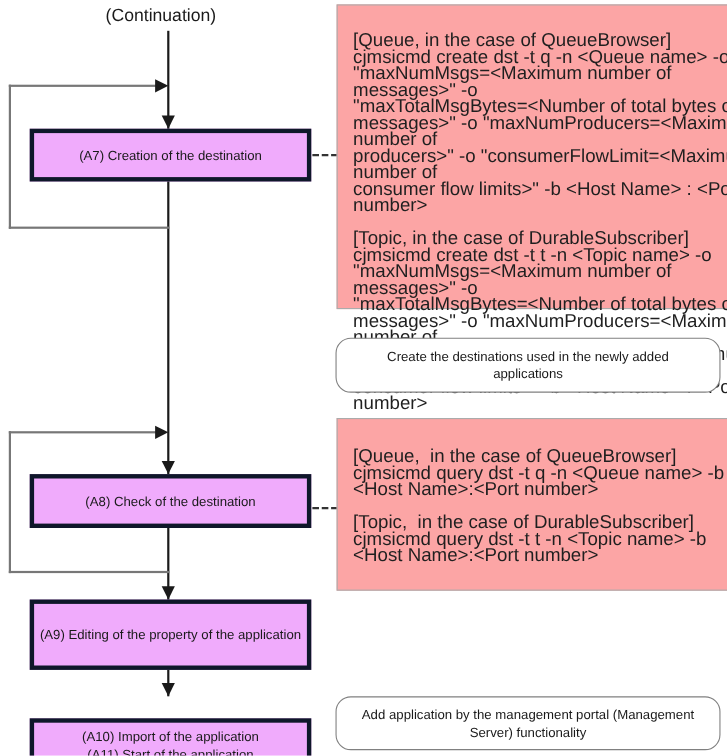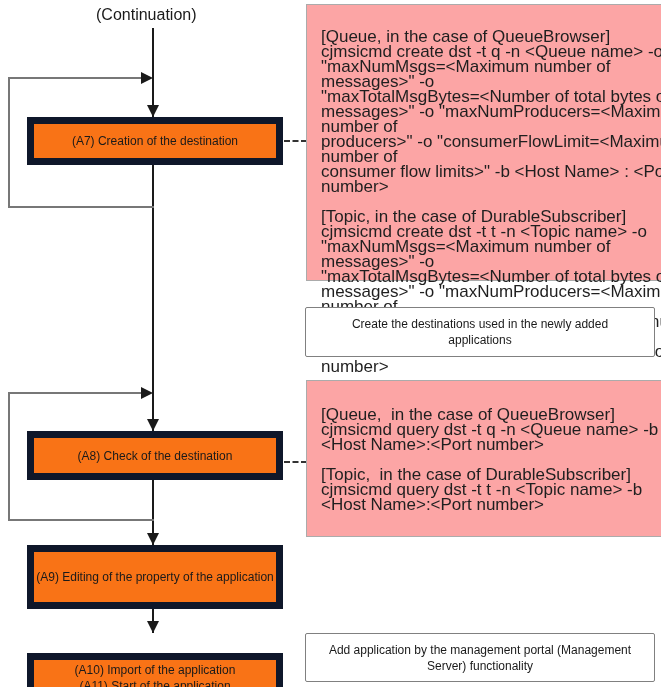--- a/index.html
+++ b/index.html
@@ -9,22 +9,22 @@
     width: 661px;
     height: 687px;
     background: #ffffff;
     overflow: hidden;
   }
   
   .flow-box {
     position: absolute;
     left: 27px;
     width: 256px;
-    background: #f97316;
-    border: 7px solid #0f172a;
+    background: #f0abfc;
+    border: 4px solid #0f172a;
     box-sizing: border-box;
     display: flex;
     flex-direction: column;
     align-items: center;
     justify-content: center;
     font-size: 12px;
     text-align: center;
     line-height: 16px;
   }
   
@@ -41,21 +41,21 @@
     white-space: pre-wrap;
     color: #1f1f1f;
   }
   
   .callout-box {
     position: absolute;
     left: 305px;
     width: 350px;
     background: #ffffff;
     border: 1px solid #808080;
-    border-radius: 2px;
+    border-radius: 14px;
     box-sizing: border-box;
     display: flex;
     align-items: center;
     justify-content: center;
     text-align: center;
     font-size: 12px;
     line-height: 16px;
     padding: 4px 18px;
   }
   .label-continuation {

